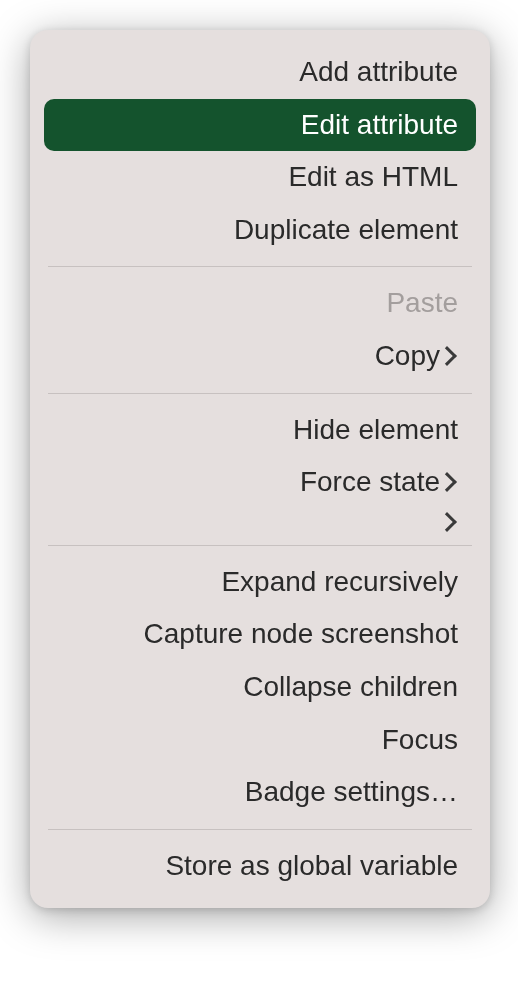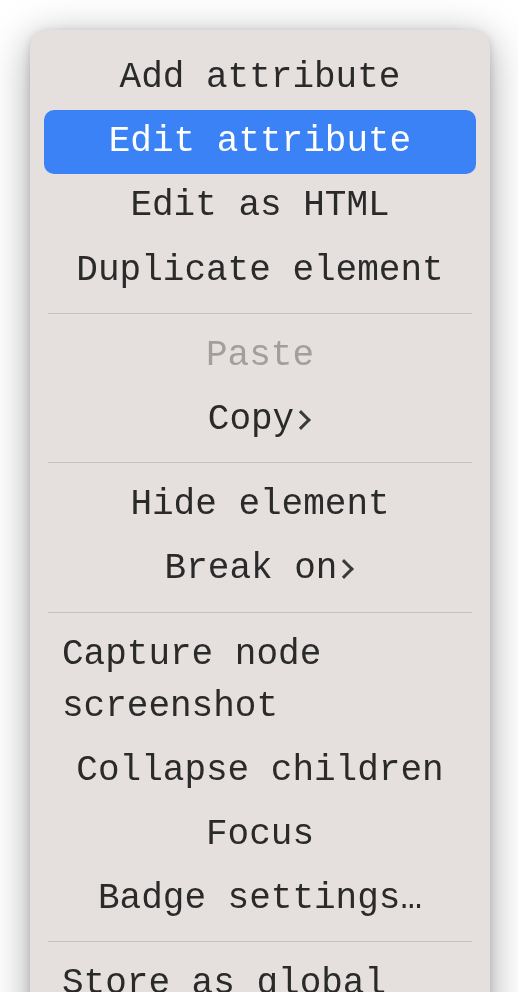--- a/index.html
+++ b/index.html
@@ -17,31 +17,30 @@
     .context-menu {
       background: #e5dfde;
       border-radius: 18px;
       box-shadow: 0 8px 40px rgba(0,0,0,0.35), 0 2px 8px rgba(0,0,0,0.15);
       padding: 16px 14px;
       width: 460px;
     }
     .menu-item {
       display: flex;
       align-items: center;
-      justify-content: center;
+      justify-content: flex-end;
       padding: 6px 18px;
-      font-size: 36px;
+      font-size: 28px;
       color: #2a2a2a;
       border-radius: 10px;
       cursor: default;
       line-height: 1.45;
-      font-family: Liberation Mono, monospace;
     }
     .menu-item.highlighted {
-      background: #3b82f6;
+      background: #14532d;
       color: #ffffff;
     }
     .menu-item.disabled {
       color: #a39e9d;
     }
     .menu-separator {
       height: 1px;
       background: #c7c1c0;
       margin: 10px 4px;
     }
@@ -87,28 +86,34 @@
     <span>Copy</span>
     <span class="chevron"></span>
   </div>
 
   <div class="menu-separator"></div>
 
   <div class="menu-item">
     <span>Hide element</span>
   </div>
 
+  <div class="menu-item">
+    <span>Force state</span>
+    <span class="chevron"></span>
+  </div>
 
   <div class="menu-item">
-    <span>Break on</span>
     <span class="chevron"></span>
   </div>
 
   <div class="menu-separator"></div>
 
+  <div class="menu-item">
+    <span>Expand recursively</span>
+  </div>
 
   <div class="menu-item">
     <span>Capture node screenshot</span>
   </div>
 
   <div class="menu-item">
     <span>Collapse children</span>
   </div>
 
 

